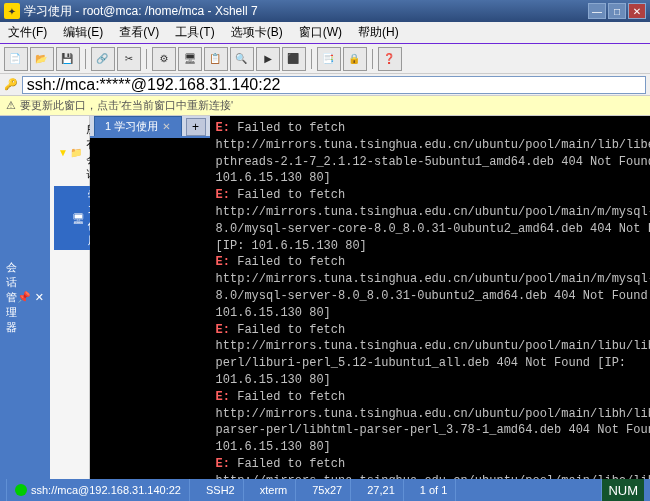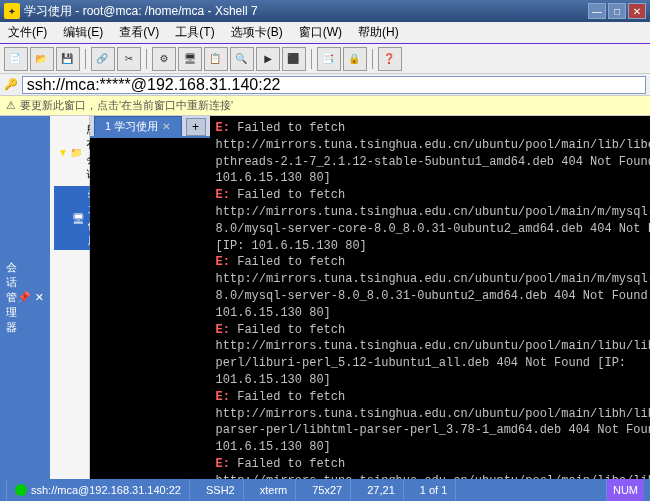--- a/index.html
+++ b/index.html
@@ -279,26 +279,26 @@
     }
     .status-segment:first-child { border-left: 1px solid #6090d5; }
     .status-indicator {
       width: 12px;
       height: 12px;
       background: #00cc00;
       border-radius: 50%;
       margin-right: 4px;
     }
     .status-caps {
-      background: #8b5cf6;
+      background: #14532d;
       padding: 0 6px;
       height: 100%;
       display: flex;
       align-items: center;
-      font-size: 11px;
+      font-size: 13px;
       border-left: 1px solid #6090d5;
       text-align: right;
     }
   </style>
 </head>
 <body>
 
 <div id="title-bar">
   <div id="title-bar-left">
     <div id="title-icon">

